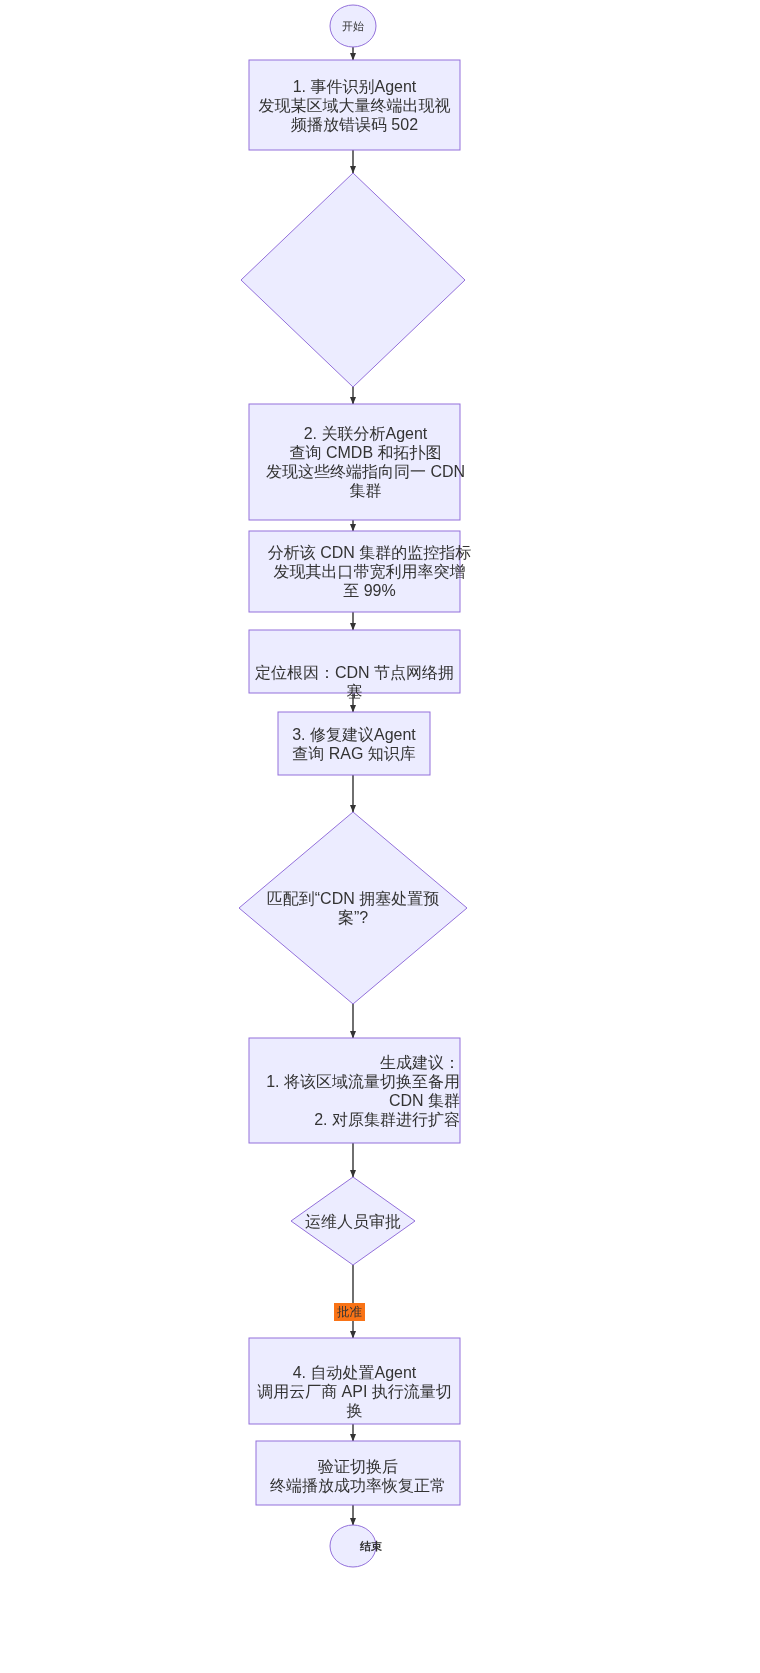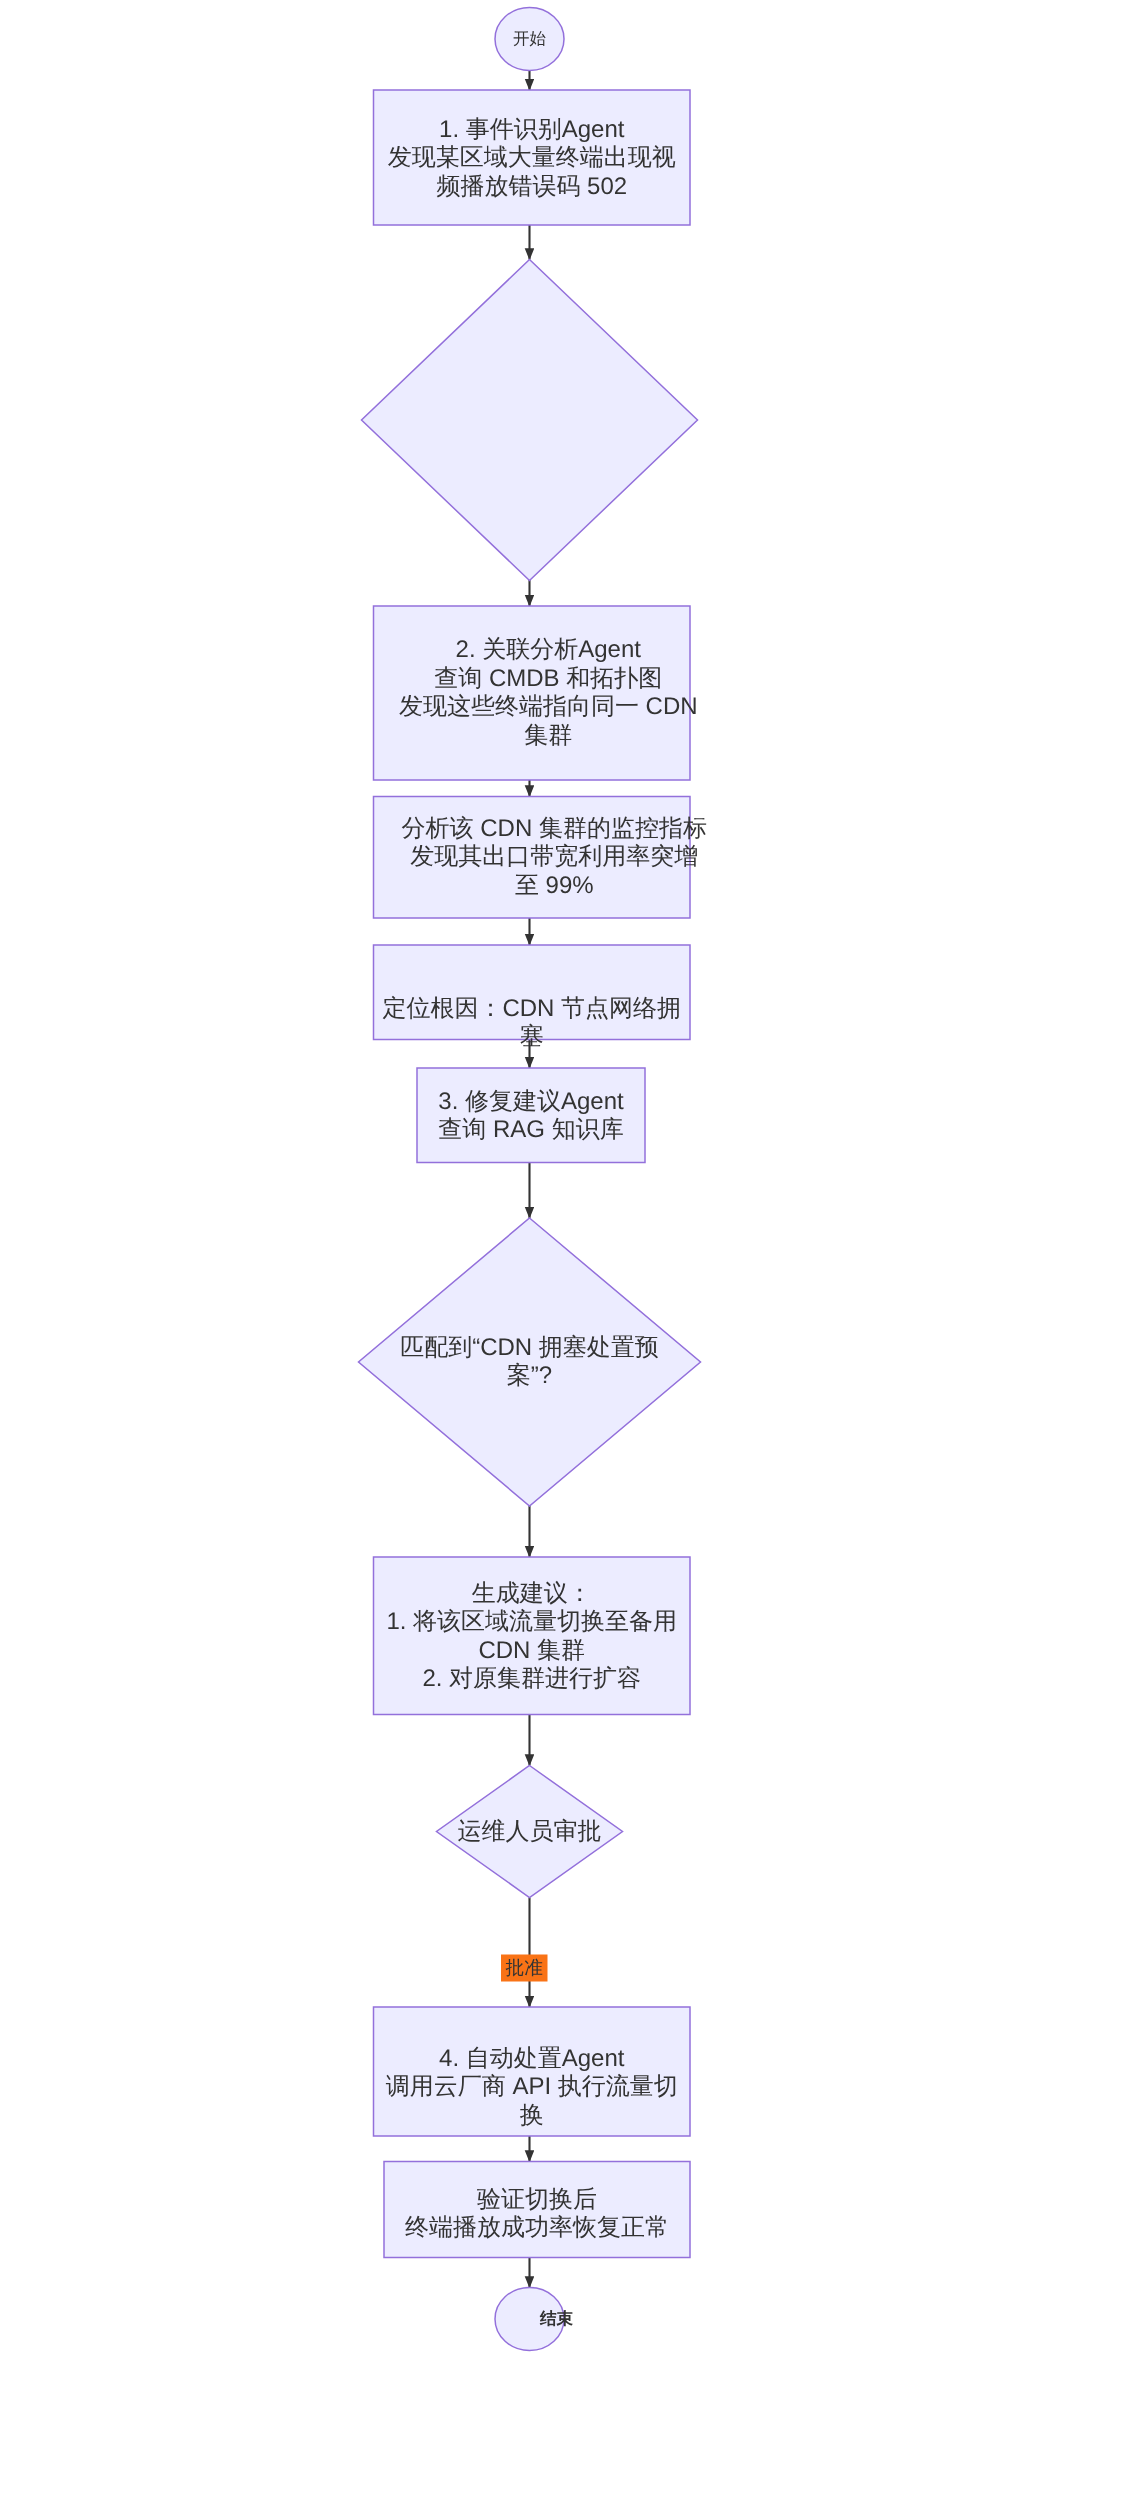--- a/index.html
+++ b/index.html
@@ -150,21 +150,21 @@
   <div class="node-text" style="left:278px;top:712px;width:152px;height:63px;">
     <span class="ln">3. 修复建议Agent</span>
     <span class="ln">查询 RAG 知识库</span>
   </div>
 
   <div class="node-text" style="left:239px;top:812px;width:228px;height:192px;">
     <span class="ln">匹配到“CDN 拥塞处置预</span>
     <span class="ln">案”?</span>
   </div>
 
-  <div class="node-text" style="left:249px;top:1038px;width:211px;height:105px;">
+  <div class="node-text" style="left:249px;top:1038px;width:211px;height:105px;align-items:flex-end;">
     <span class="ln">生成建议：</span>
     <span class="ln">1. 将该区域流量切换至备用</span>
     <span class="ln">CDN 集群</span>
     <span class="ln">2. 对原集群进行扩容</span>
   </div>
 
   <div class="node-text" style="left:291px;top:1177px;width:124px;height:88px;">
     <span class="ln">运维人员审批</span>
   </div>
 

